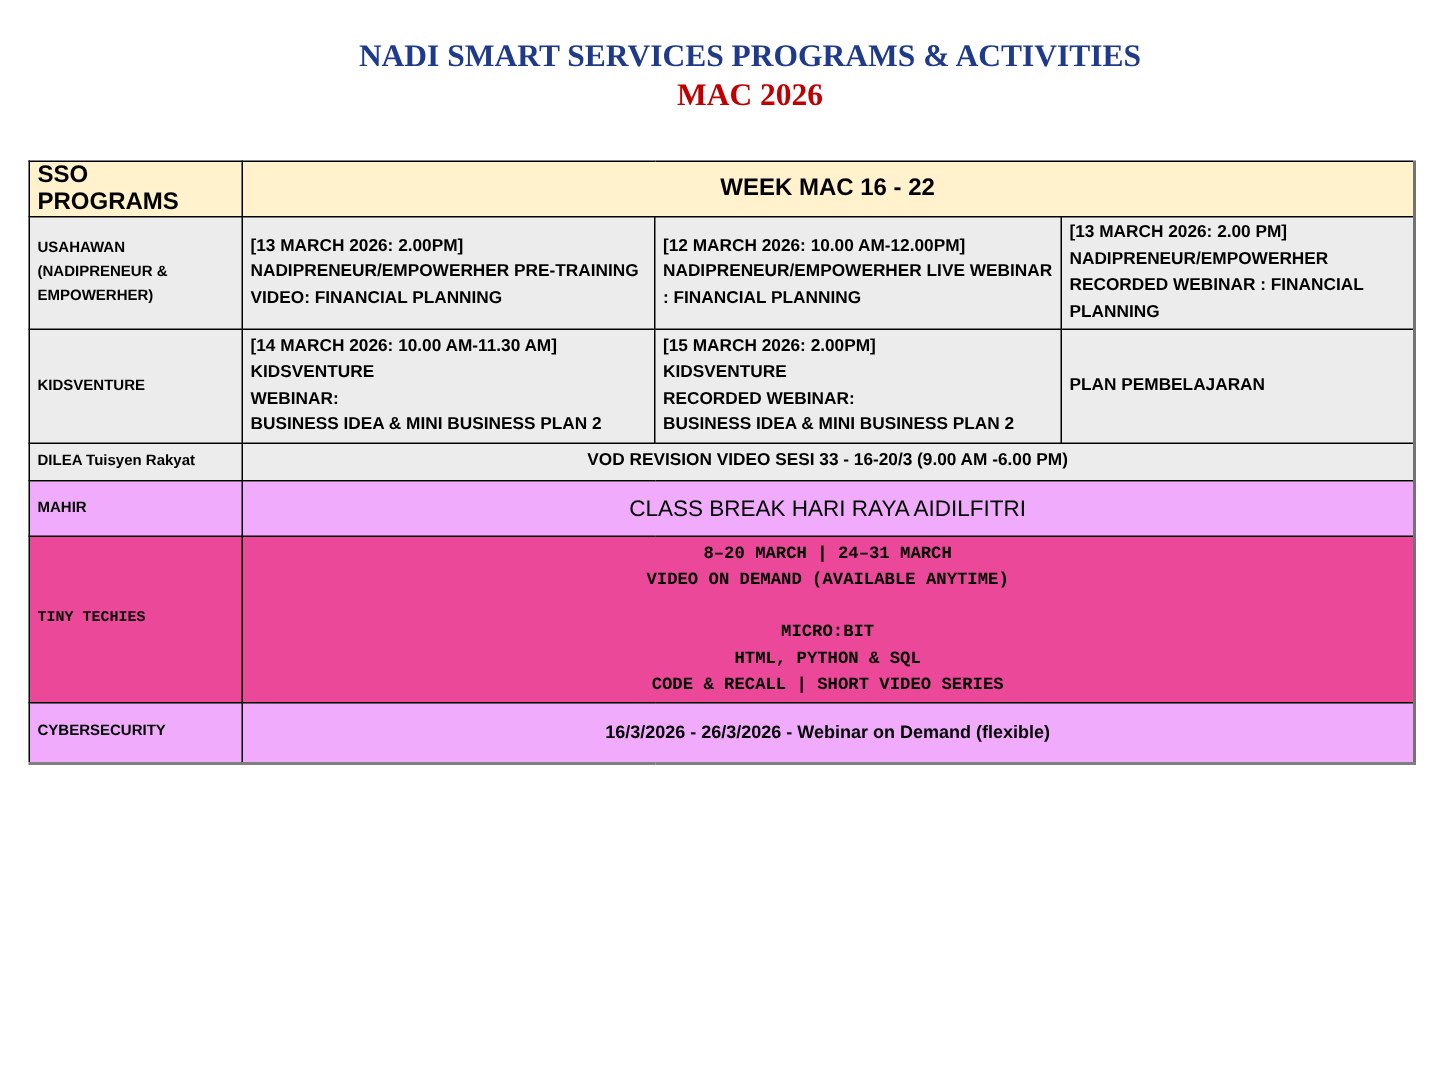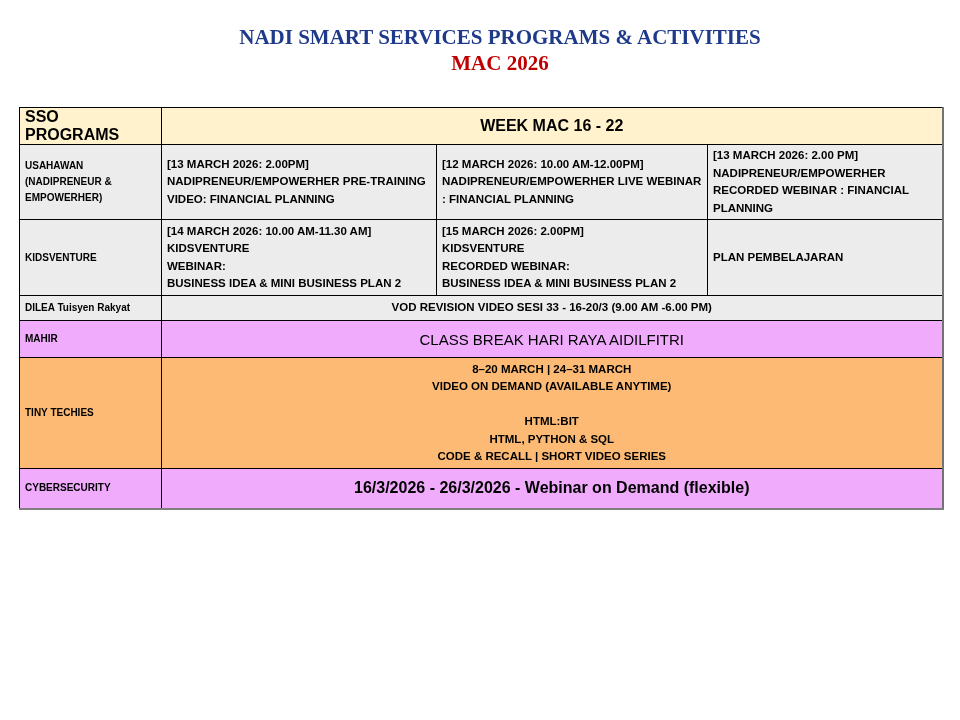--- a/index.html
+++ b/index.html
@@ -62,21 +62,22 @@
       font-size: 16px;
       height: 27px;
     }
     tr.head td.week {
       text-align: center;
     }
     tr.grey td {
       background: #ececec;
     }
     tr.blue td {
-      background: #fdba74;
+      background: #ec4899;
+      font-family: Liberation Mono, monospace;
     }
     tr.light td {
       background: #f0abfc;
     }
     .cell-text {
       font-weight: bold;
       font-size: 11.5px;
       line-height: 17.5px;
       white-space: pre-line;
     }
@@ -87,21 +88,21 @@
     .center {
       text-align: center;
     }
     .mahir {
       font-weight: normal;
       font-size: 15px;
       letter-spacing: 0px;
     }
     .cyber {
       font-weight: bold;
-      font-size: 16px;
+      font-size: 12px;
     }
     .tiny-line {
       display: block;
       font-weight: bold;
       font-size: 11.5px;
       line-height: 17.5px;
       min-height: 17.5px;
     }
   </style>
 </head>
@@ -169,21 +170,21 @@
     <td class="prog">MAHIR</td>
     <td colspan="3" class="center"><span class="mahir">CLASS BREAK HARI RAYA AIDILFITRI</span></td>
   </tr>
 
   <tr class="blue" style="height:111px">
     <td class="prog">TINY TECHIES</td>
     <td colspan="3" class="center">
       <span class="tiny-line">8–20  MARCH  |  24–31  MARCH</span>
       <span class="tiny-line">VIDEO ON DEMAND (AVAILABLE ANYTIME)</span>
       <span class="tiny-line"></span>
-      <span class="tiny-line">HTML:BIT</span>
+      <span class="tiny-line">MICRO:BIT</span>
       <span class="tiny-line">HTML, PYTHON &amp; SQL</span>
       <span class="tiny-line">CODE &amp; RECALL  |  SHORT  VIDEO SERIES</span>
     </td>
   </tr>
 
   <tr class="light" style="height:40px">
     <td class="prog">CYBERSECURITY</td>
     <td colspan="3" class="center"><span class="cyber">16/3/2026 - 26/3/2026 - Webinar on Demand (flexible)</span></td>
   </tr>
 </tbody>

